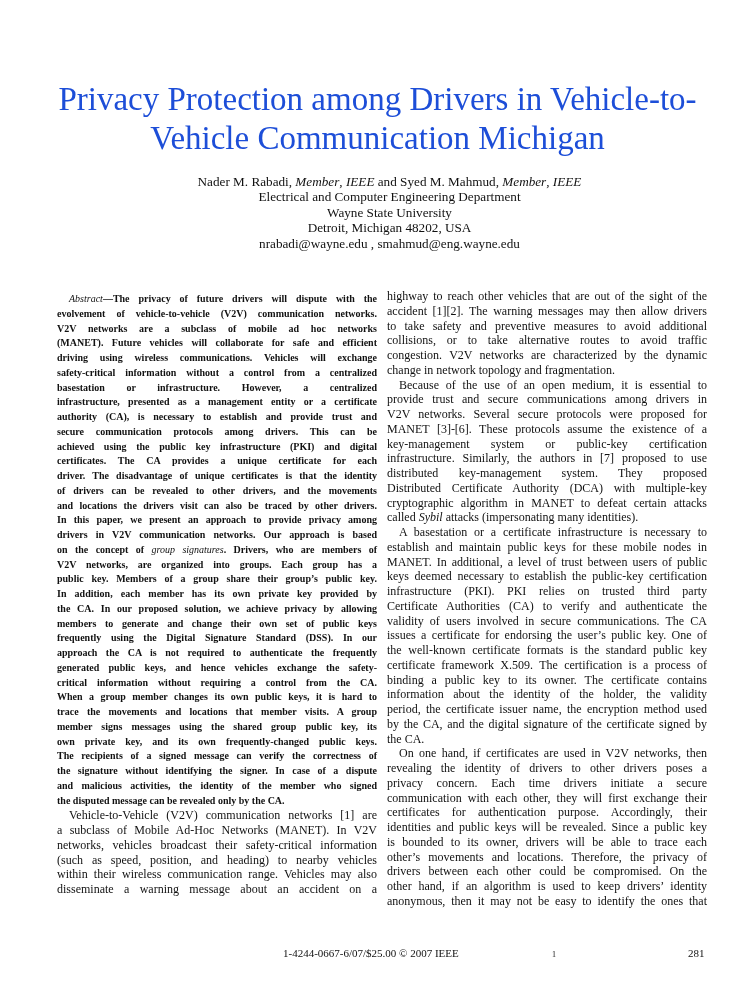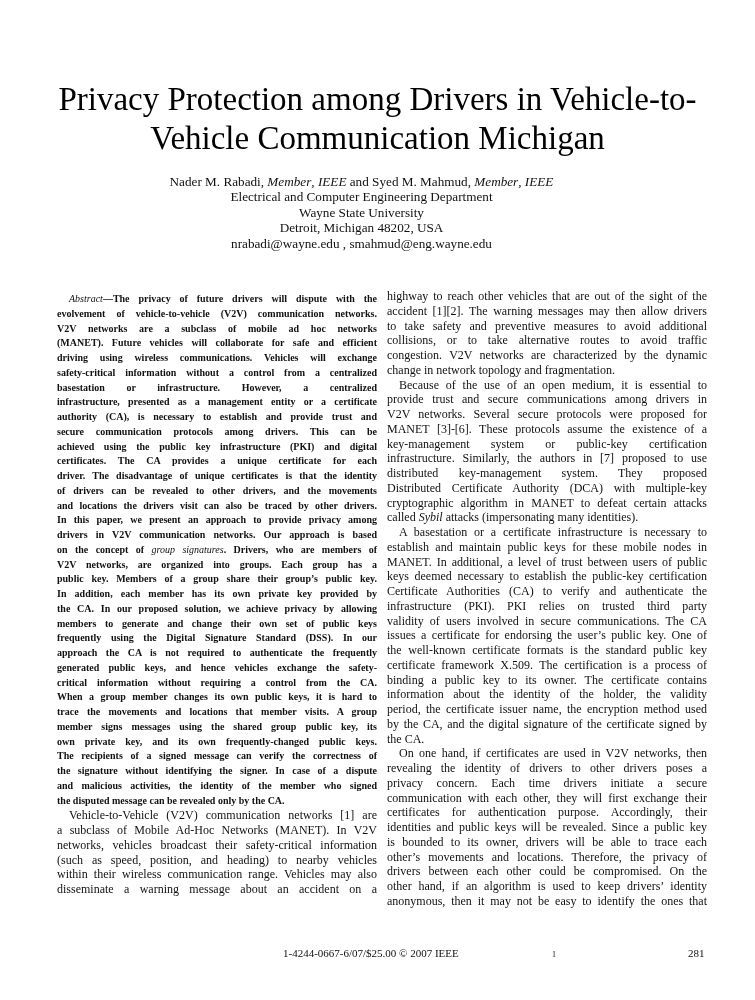--- a/index.html
+++ b/index.html
@@ -1,18 +1,18 @@
 <!DOCTYPE html>
 <html><head>
 <meta charset="utf-8">
 <style>
   html, body { margin: 0; padding: 0; background: #ffffff; }
   body { width: 755px; height: 1000px; position: relative; overflow: hidden; font-family: "Liberation Serif", serif; color: #111; }
-  .title { position: absolute; left: 40px; width: 675px; top: 80px; text-align: center; font-size: 33px; line-height: 39px; color: #000000; }
-  .authors { position: absolute; left: 84px; width: 555px; top: 174px; text-align: center; font-size: 13.2px; line-height: 15.4px; }
+  .title { position: absolute; left: 40px; width: 675px; top: 80px; text-align: center; font-size: 33px; line-height: 39px; color: #1d4ed8; }
+  .authors { position: absolute; left: 112px; width: 555px; top: 174px; text-align: center; font-size: 13.2px; line-height: 15.4px; }
   .authors div { white-space: nowrap; }
   .col { position: absolute; top: 292px; width: 320px; font-size: 12.4px; line-height: 14.75px; text-align: justify; }
   .col-left { left: 57px; }
   .col-right { left: 387px; top: 289px; font-size: 12.6px; }
   .line { display: block; text-align: justify; text-align-last: justify; white-space: nowrap; height: 14.75px; overflow: visible; }
   .line.last { text-align-last: left; }
   .line.indent { text-indent: 12px; }
   .abstract .line { font-weight: bold; font-size: 10px; }
   .abstract .it { font-style: italic; font-weight: normal; }
   .abstract .bi { font-style: italic; font-weight: normal; }
@@ -109,22 +109,22 @@
   <span class="line">key-management system or public-key certification</span>
   <span class="line">infrastructure. Similarly, the authors in [7] proposed to use</span>
   <span class="line">distributed key-management system. They proposed</span>
   <span class="line">Distributed Certificate Authority (DCA) with multiple-key</span>
   <span class="line">cryptographic algorithm in MANET to defeat certain attacks</span>
   <span class="line last"><span>called </span><i>Sybil</i><span> attacks (impersonating many identities).</span></span>
   <span class="line indent">A basestation or a certificate infrastructure is necessary to</span>
   <span class="line">establish and maintain public keys for these mobile nodes in</span>
   <span class="line">MANET. In additional, a level of trust between users of public</span>
   <span class="line">keys deemed necessary to establish the public-key certification</span>
+  <span class="line">infrastructure (PKI). PKI relies on trusted third party</span>
   <span class="line">Certificate Authorities (CA) to verify and authenticate the</span>
-  <span class="line">infrastructure (PKI). PKI relies on trusted third party</span>
   <span class="line">validity of users involved in secure communications. The CA</span>
   <span class="line">issues a certificate for endorsing the user’s public key. One of</span>
   <span class="line">the well-known certificate formats is the standard public key</span>
   <span class="line">certificate framework X.509. The certification is a process of</span>
   <span class="line">binding a public key to its owner. The certificate contains</span>
   <span class="line">information about the identity of the holder, the validity</span>
   <span class="line">period, the certificate issuer name, the encryption method used</span>
   <span class="line">by the CA, and the digital signature of the certificate signed by</span>
   <span class="line last">the CA.</span>
   <span class="line indent">On one hand, if certificates are used in V2V networks, then</span>

